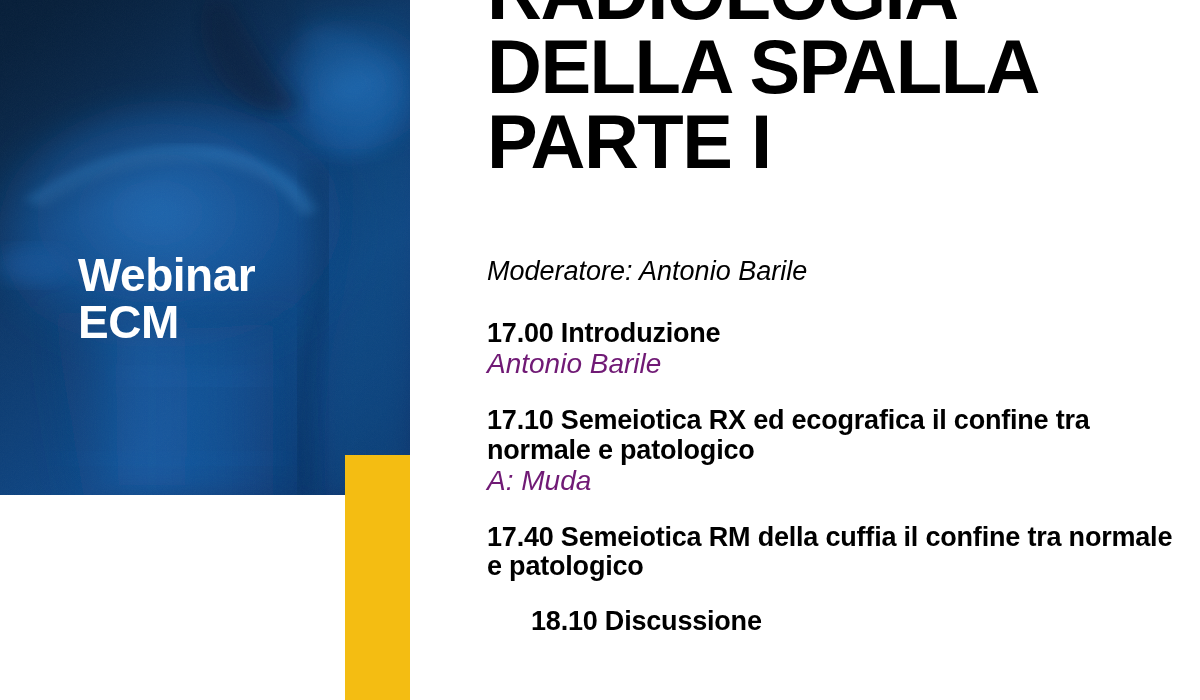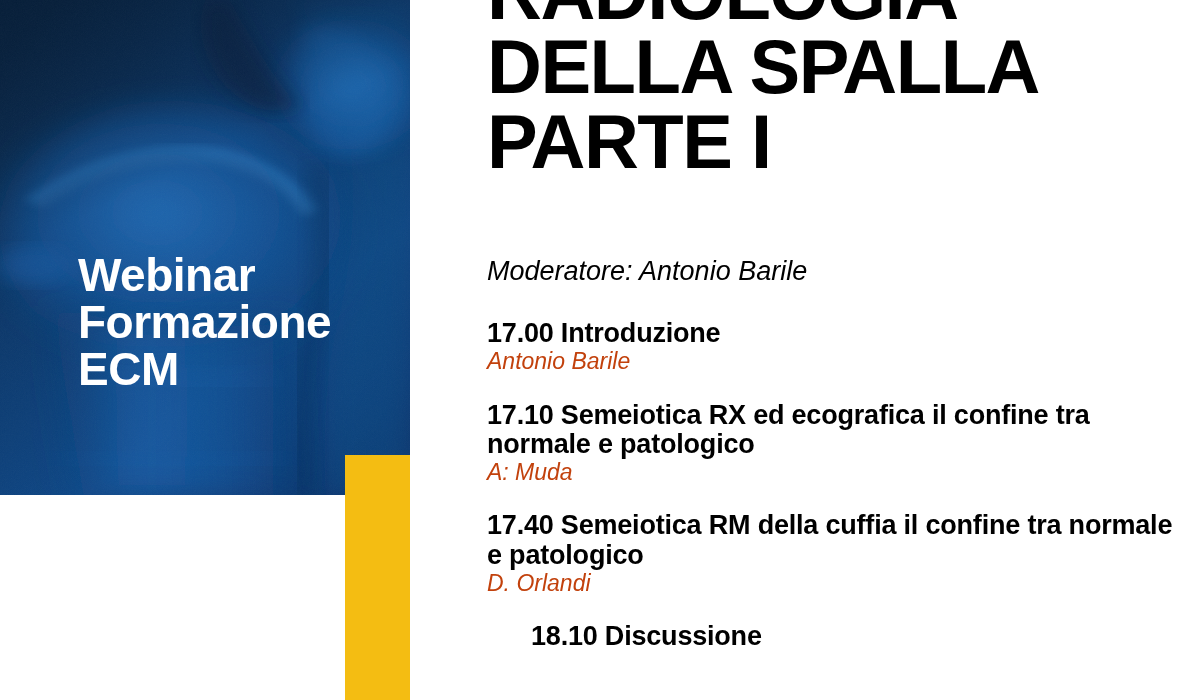--- a/index.html
+++ b/index.html
@@ -102,23 +102,23 @@
 
   .session-title {
     font-weight:700;
     font-size:27px;
     line-height:1.08;
     color:#000;
     letter-spacing:-0.2px;
   }
   .session-speaker {
     font-style:italic;
-    font-size:23px;
+    font-size:28px;
     line-height:1.15;
-    color:#c2410c;
+    color:#701a75;
   }
 </style>
 </head>
 <body>
 
 <div class="poster">
 
   <div class="left-panel">
 
     <div class="xray">
@@ -216,21 +216,20 @@
         <path d="M70 640 C 130 660, 210 662, 280 646" stroke="#1d66b4" stroke-width="26" fill="none" opacity="0.18" filter="url(#soft20)"></path>
 
         <rect x="0" y="0" width="410" height="700" fill="url(#vignette)"></rect>
 
         <rect x="0" y="0" width="410" height="700" fill="#7fb4e8" filter="url(#grain)" opacity="0.35"></rect>
       </svg>
     </div>
 
     <div class="panel-title">
       <span>Webinar</span>
-      <span>Formazione</span>
       <span>ECM</span>
     </div>
 
   </div>
 
   <div class="date-strip">
     
   </div>
 
   <div class="right-panel">
@@ -250,21 +249,20 @@
         <div class="session-speaker">Antonio Barile</div>
       </div>
 
       <div class="session">
         <div class="session-title">17.10 Semeiotica RX ed ecografica il confine tra normale e patologico</div>
         <div class="session-speaker">A: Muda</div>
       </div>
 
       <div class="session">
         <div class="session-title">17.40 Semeiotica RM della cuffia il confine tra normale e patologico</div>
-        <div class="session-speaker">D. Orlandi</div>
       </div>
 
       <div class="session">
         <div class="session-title">18.10 Discussione</div>
         <div class="session-speaker"></div>
       </div>
 
     </div>
 
   </div>

